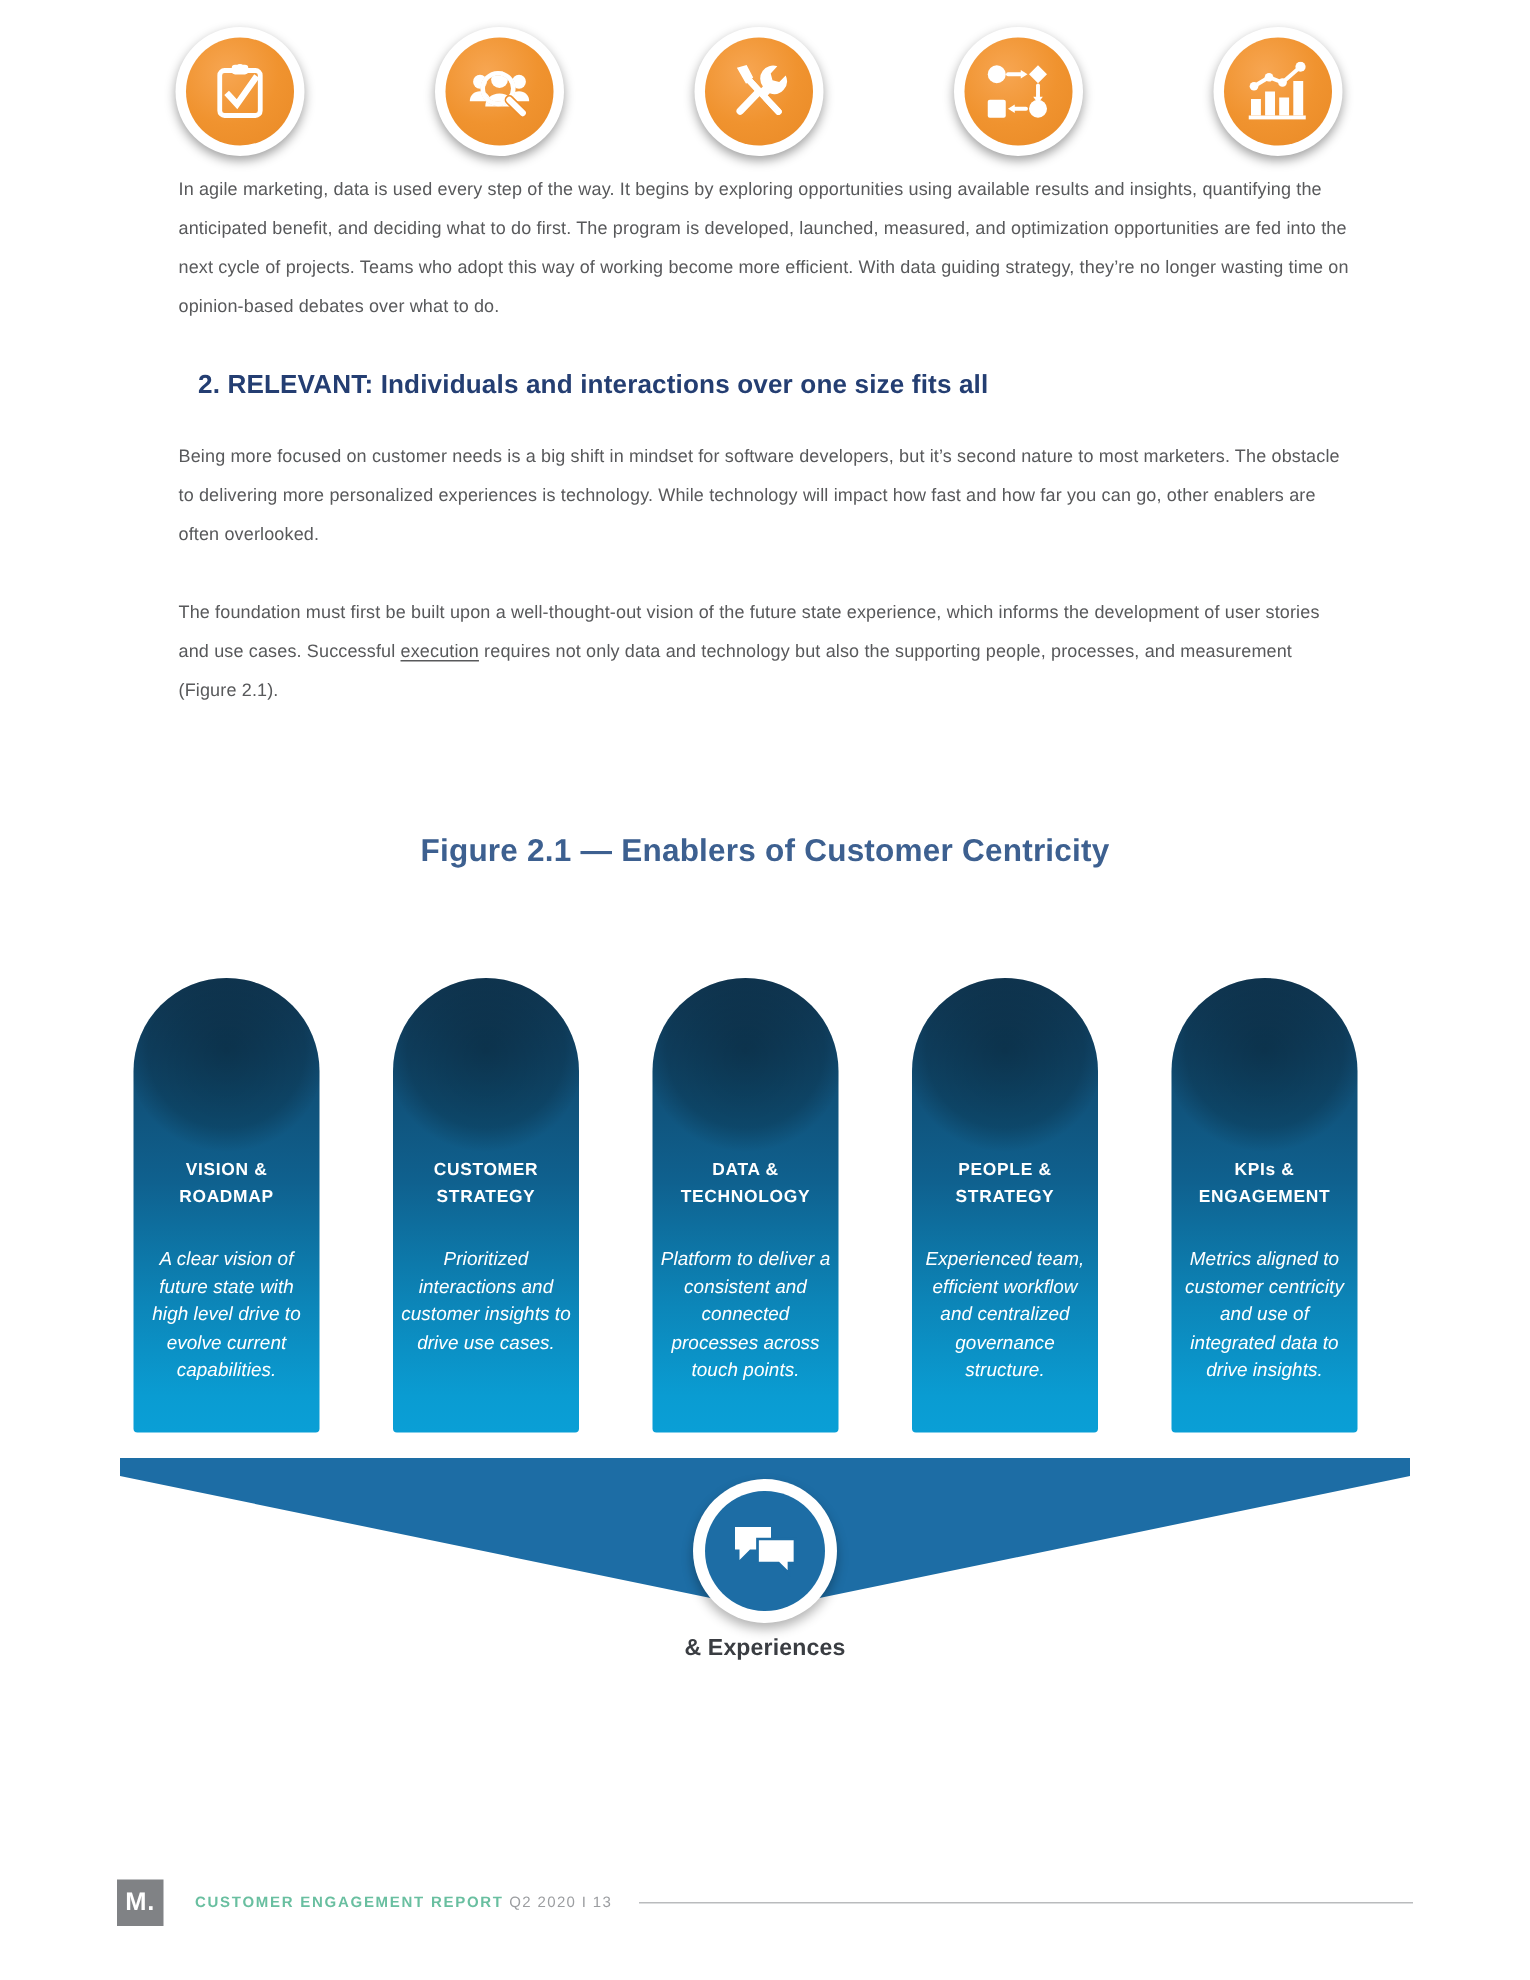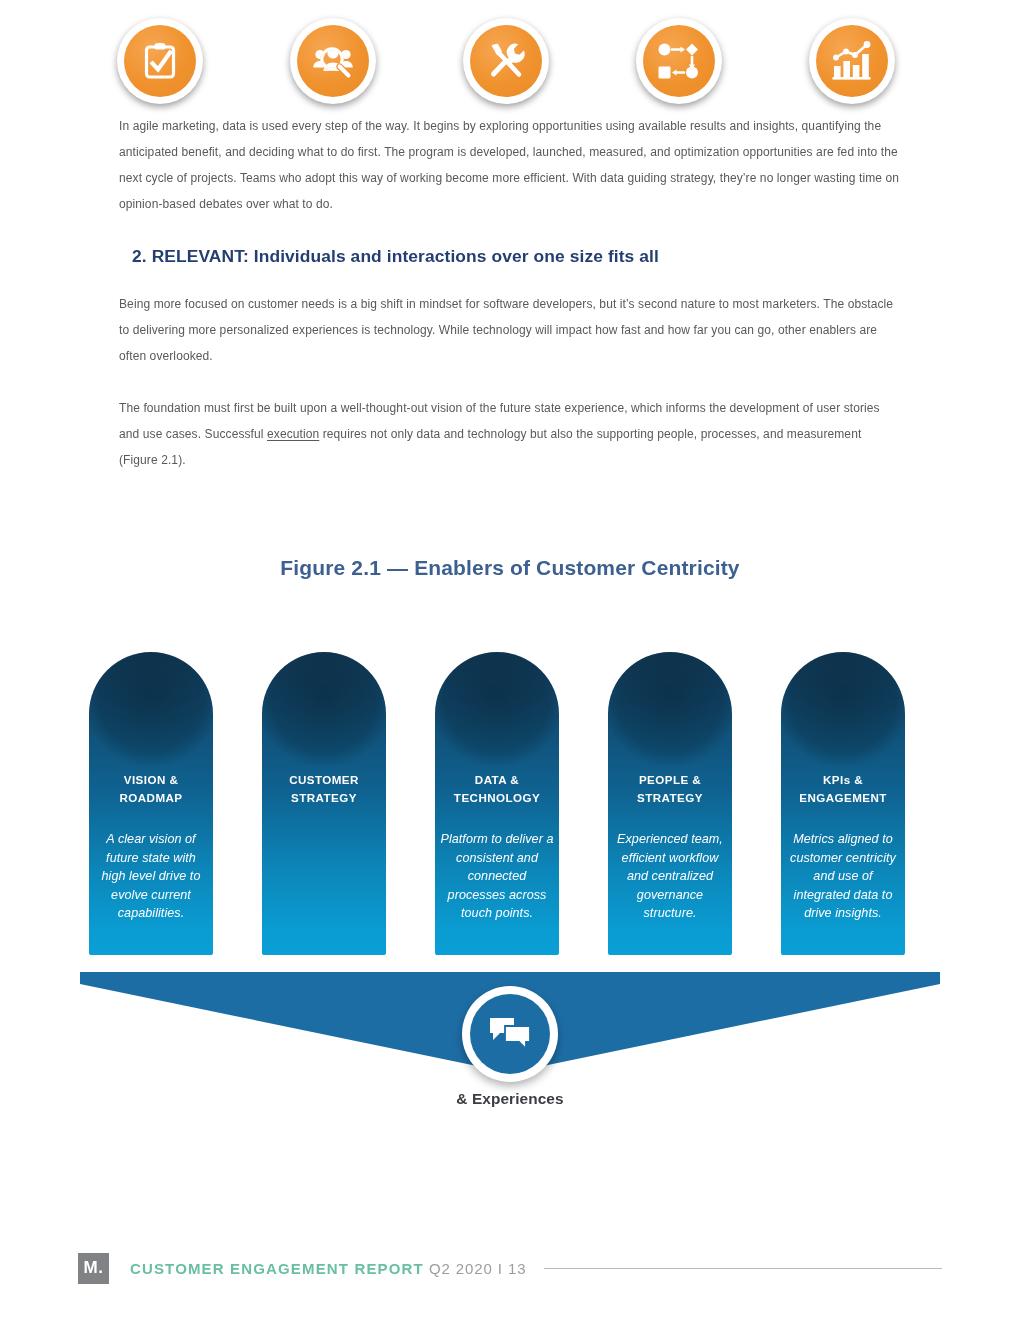--- a/index.html
+++ b/index.html
@@ -174,21 +174,21 @@
     background:#808285;
     color:#ffffff;
     font-size:17px;
     font-weight:bold;
     display:flex; align-items:center; justify-content:center;
     letter-spacing:0.5px;
     flex:0 0 auto;
   }
   .footer-text {
     margin-left:21px;
-    font-size:15px;
+    font-size:10px;
     letter-spacing:1.15px;
     white-space:nowrap;
   }
   .footer-strong { color:#69bfa0; font-weight:bold; }
   .footer-meta { color:#9b9da0; font-weight:normal; letter-spacing:0.9px; }
   .footer-rule {
     margin-left:18px;
     height:1px;
     background:#b9bbbd;
     flex:1 1 auto;
@@ -237,20 +237,21 @@
         </svg>
       </div>
     </div>
 
     <div class="pillar p2">
       <div class="pillar-inner">
         <div class="pillar-title">
           <div>CUSTOMER</div>
           <div>STRATEGY</div>
         </div>
+        <div class="pillar-desc">Prioritized interactions and customer insights to drive use cases.</div>
       </div>
     </div>
     <div class="badge" style="left:333px;">
       <div class="badge-core">
         <svg width="42" height="42" viewBox="0 0 42 42">
 
           <circle cx="8" cy="14.5" r="4.6" fill="#ffffff"></circle>
           <path d="M1.2 27.5c0-4 3-6.6 6.8-6.6s6.8 2.6 6.8 6.6z" fill="#ffffff"></path>
           <circle cx="34" cy="14.5" r="4.6" fill="#ffffff"></circle>
           <path d="M27.2 27.5c0-4 3-6.6 6.8-6.6s6.8 2.6 6.8 6.6z" fill="#ffffff"></path>

